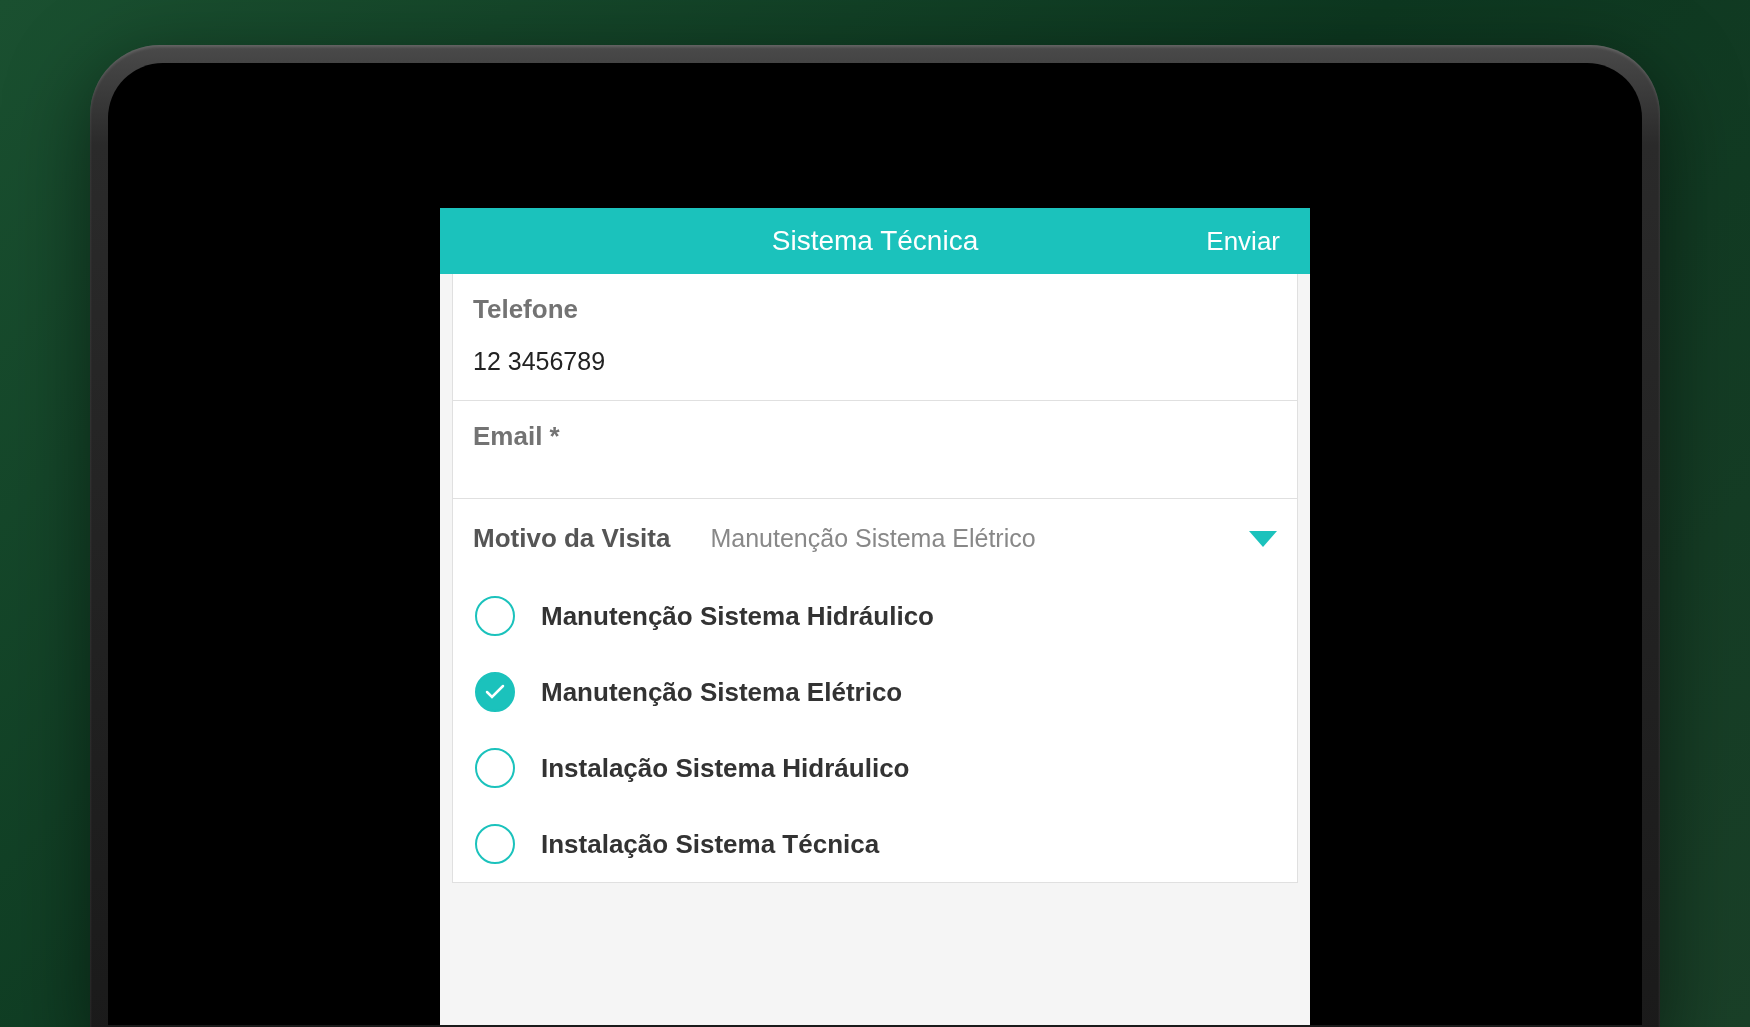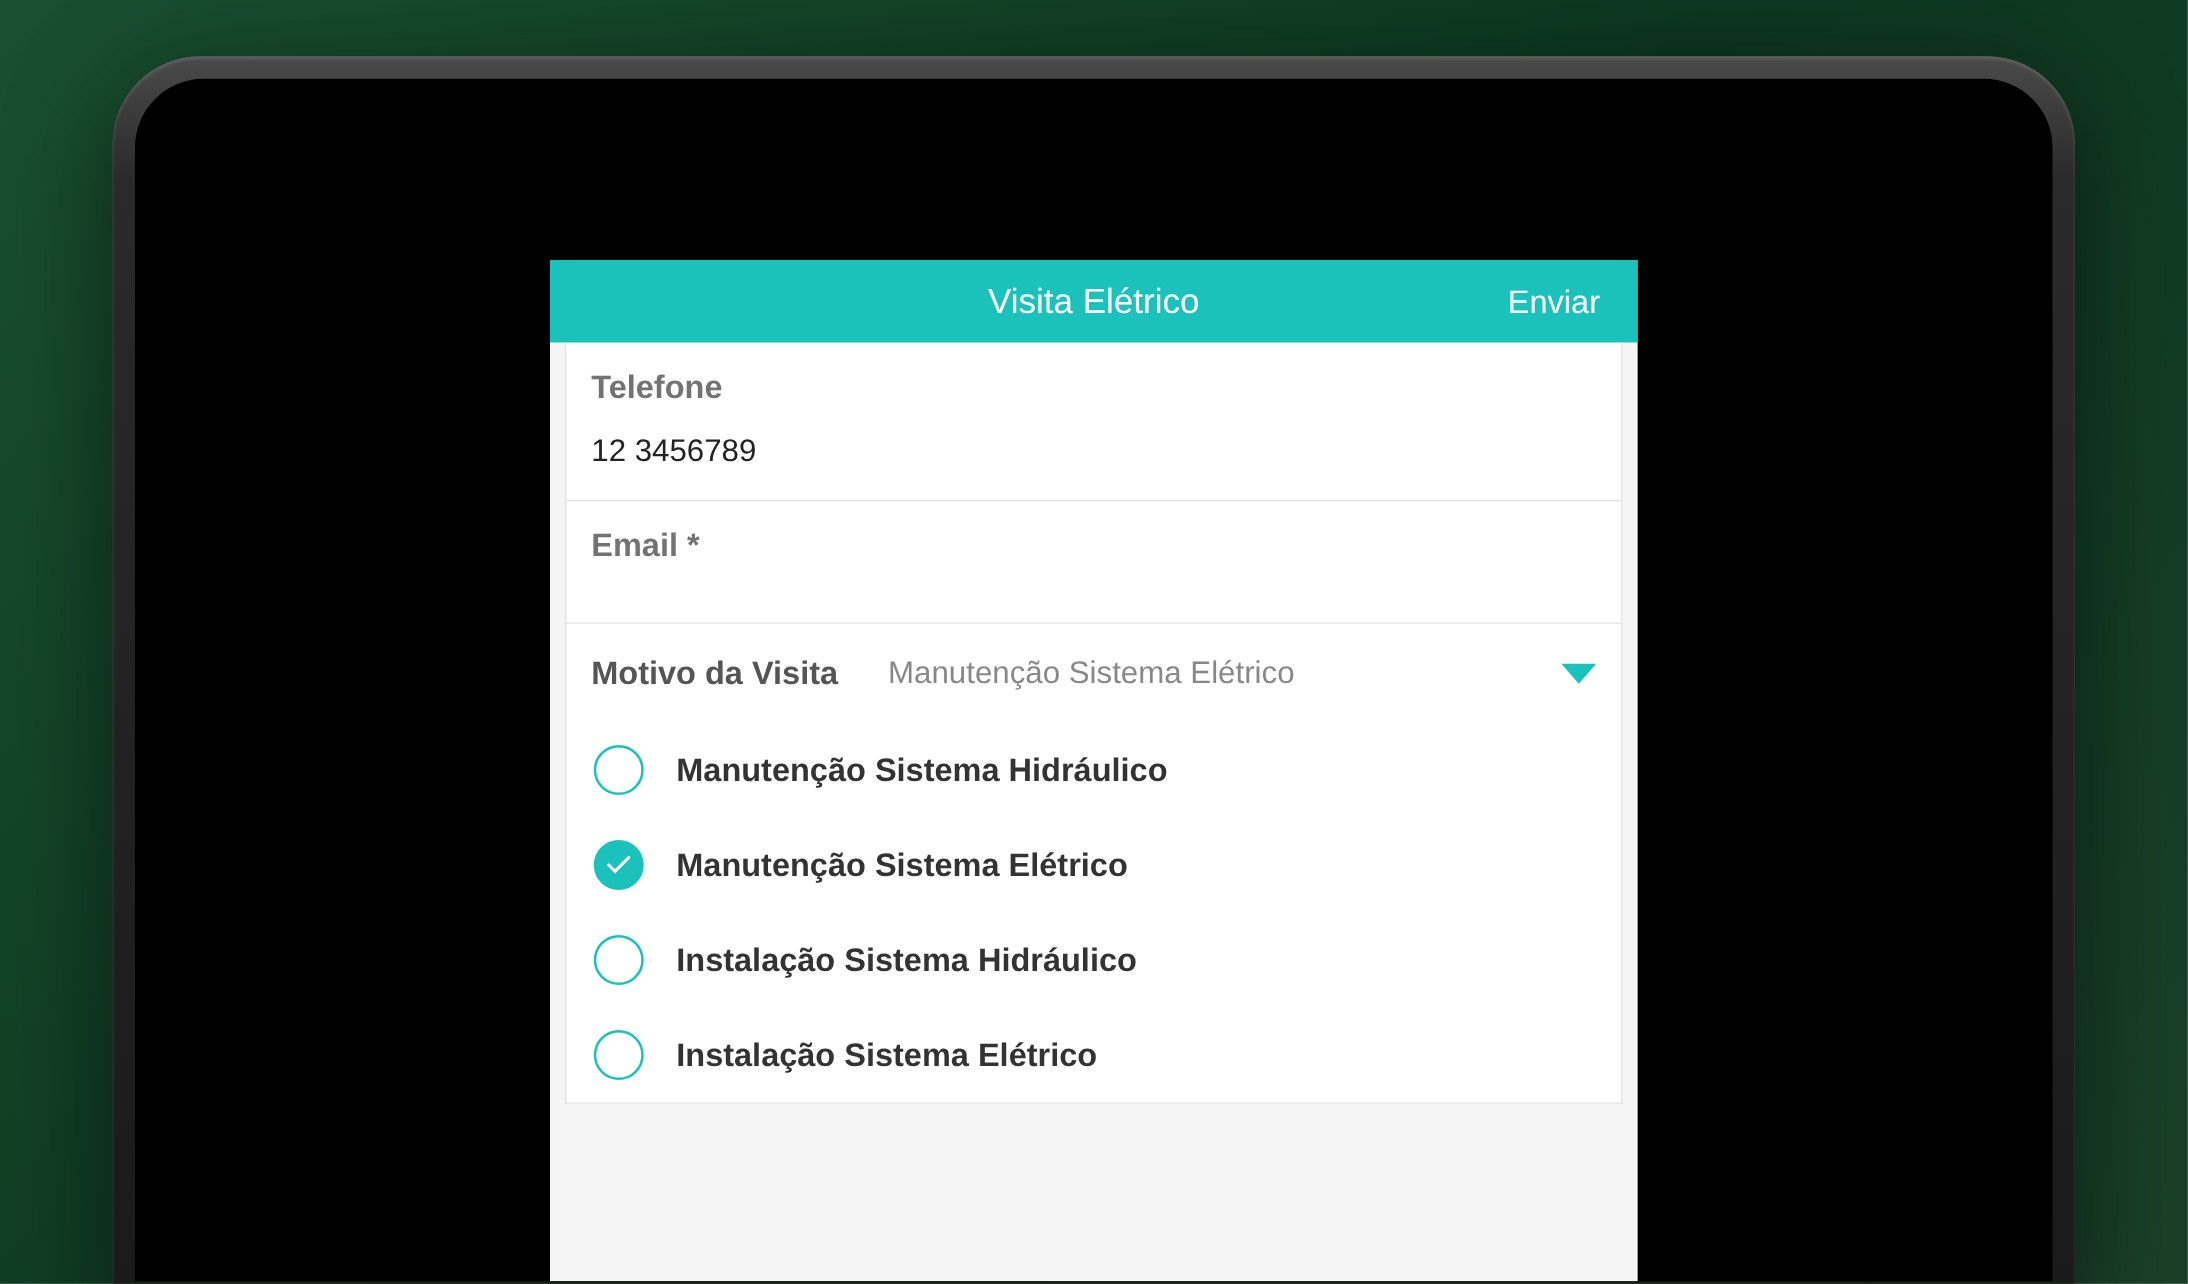--- a/index.html
+++ b/index.html
@@ -189,21 +189,21 @@
   </style>
 </head>
 <body>
 
 <div class="tablet-frame">
   <div class="camera"></div>
   <div class="tablet-inner">
     <div class="screen">
 
       <div class="app-header">
-        <div class="app-title">Visita Elétrico</div>
+        <div class="app-title">Sistema Técnica</div>
         <div class="send-button">Enviar</div>
       </div>
 
       <div class="form-container">
         <div class="form-card">
 
           <div class="field-group">
             <div class="field-label">Telefone</div>
             <div class="field-value">12 3456789</div>
           </div>
@@ -239,21 +239,21 @@
               <div class="radio-circle">
                 
               </div>
               <div class="option-label">Instalação Sistema Hidráulico</div>
             </div>
 
             <div class="option-row">
               <div class="radio-circle">
                 
               </div>
-              <div class="option-label cut">Instalação Sistema Elétrico</div>
+              <div class="option-label cut">Instalação Sistema Técnica</div>
             </div>
 
           </div>
 
         </div>
       </div>
 
     </div>
   </div>
 </div>

